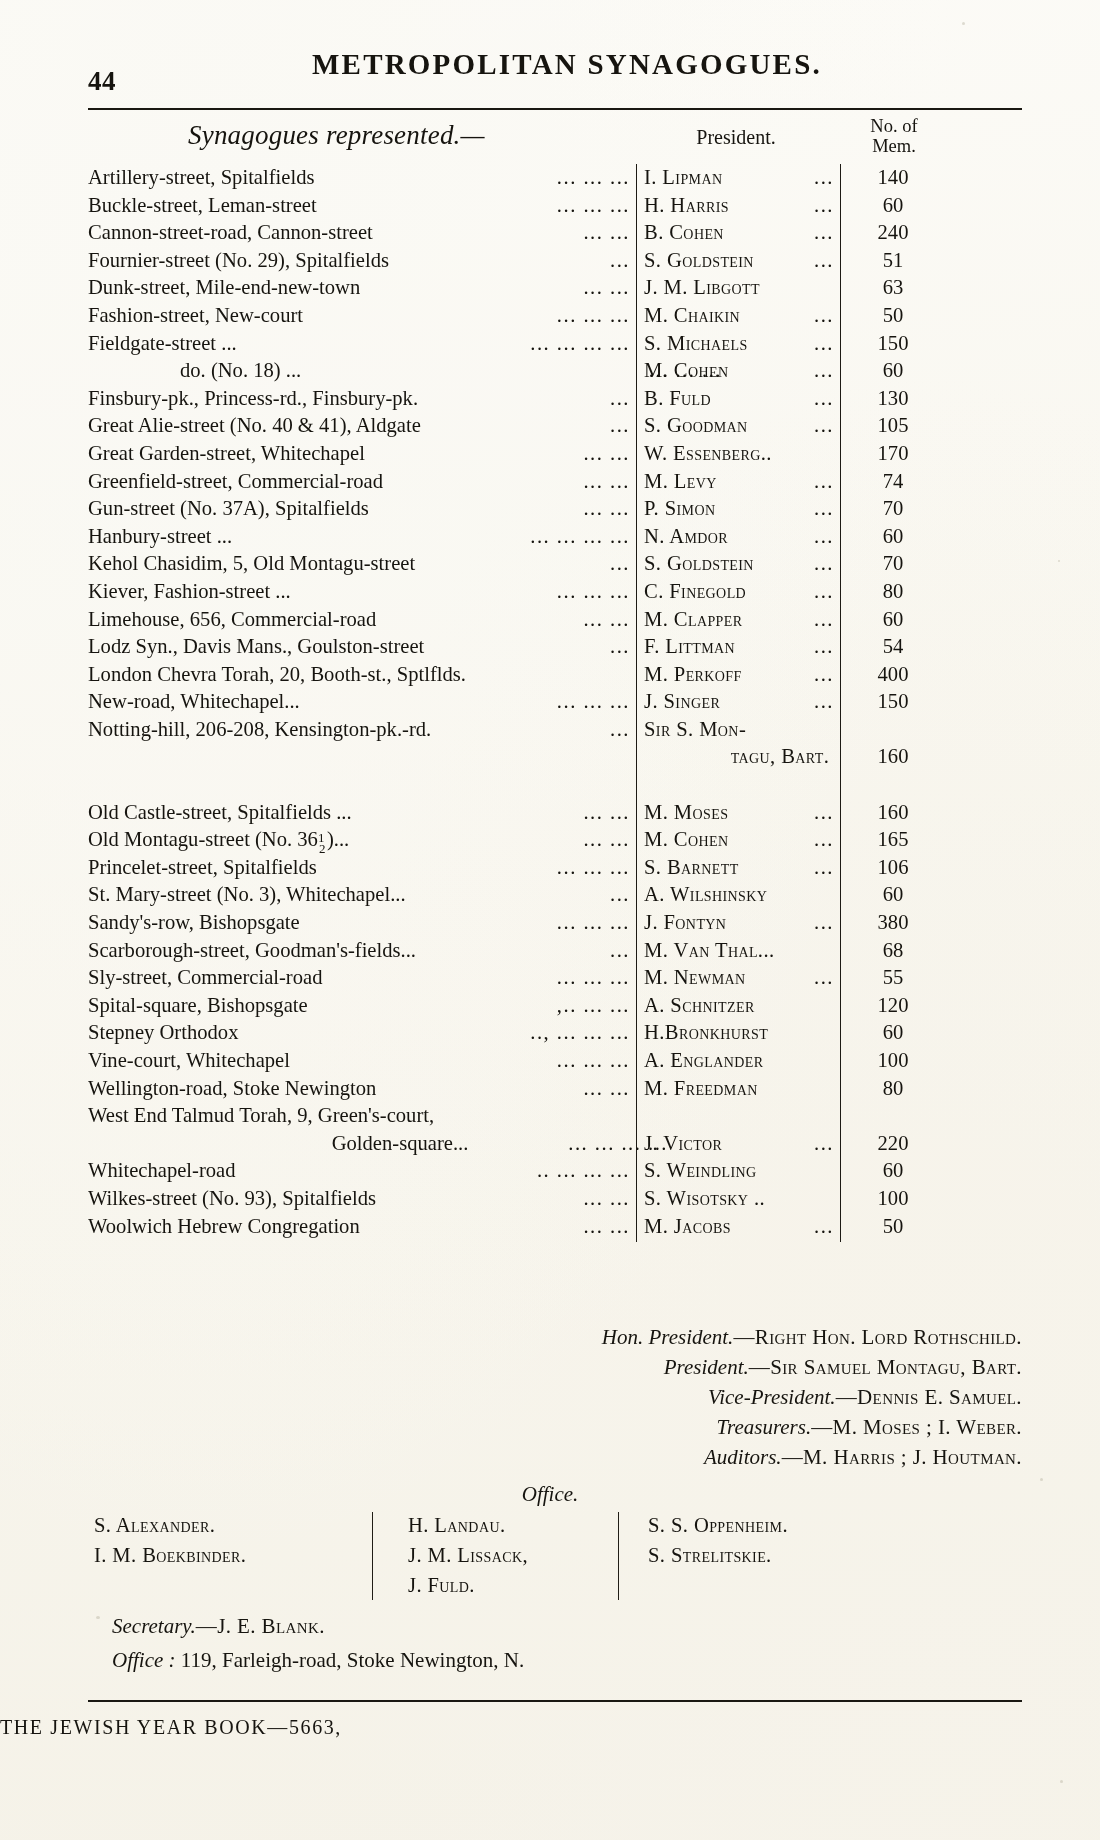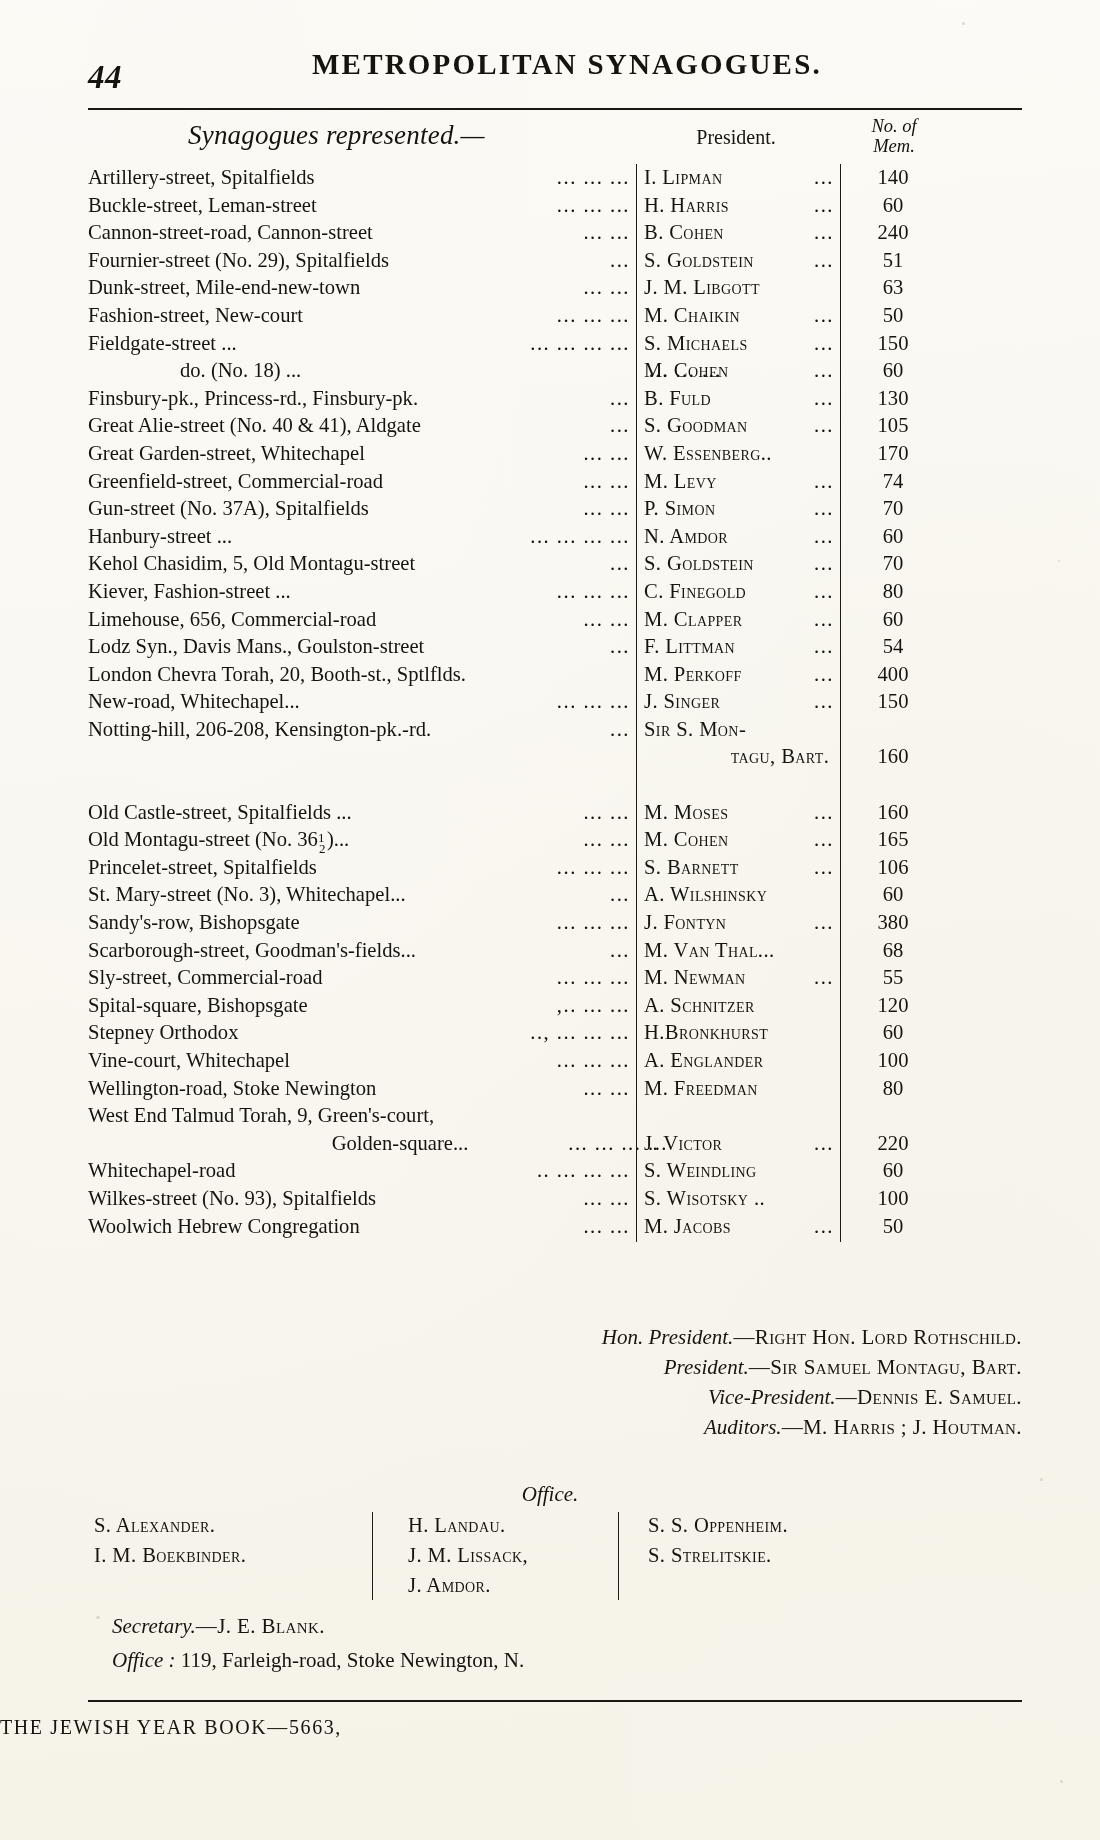--- a/index.html
+++ b/index.html
@@ -33,25 +33,24 @@
   
   .head-row {
     position: absolute;
     left: 0; right: 0;
     top: 48px;
     height: 44px;
   }
   .folio {
     position: absolute;
     left: 88px;
-    top: 11px;
-    font-size: 33px;
+    top: 18px;
+    font-size: 27px;
     font-weight: 700;
     letter-spacing: .5px;
-    font-style: italic;
   }
   .run-title {
     position: absolute;
     left: 0; right: 0;
     top: 0;
     text-align: center;
     font-size: 29px;
     font-weight: 700;
     letter-spacing: 2.2px;
     padding-left: 34px;
@@ -95,21 +94,20 @@
     font-size: 20px;
   }
   .th-mem {
     position: absolute;
     left: 758px;
     top: -4px;
     width: 96px;
     text-align: center;
     font-size: 18.5px;
     line-height: 20px;
-    font-style: italic;
   }
 
   .rows {
     position: relative;
   }
   .row {
     position: relative;
     height: 27.6px;
     white-space: nowrap;
   }
@@ -478,36 +476,39 @@
     <div class="line">
       <span class="role">Hon. President.</span><span class="sc">—Right Hon. Lord Rothschild.</span>
     </div>
     <div class="line">
       <span class="role">President.</span><span class="sc">—Sir Samuel Montagu, Bart.</span>
     </div>
     <div class="line">
       <span class="role">Vice-President.</span><span class="sc">—Dennis E. Samuel.</span>
     </div>
     <div class="line">
+      <span class="role">Treasurers.</span><span class="sc">—M. Moses ; I. Weber.</span>
+    </div>
+    <div class="line">
       <span class="role">Auditors.</span><span class="sc">—M. Harris ; J. Houtman.</span>
     </div>
   </div>
 
   <div class="elders-title">Office.</div>
   <div class="elders">
     <div class="el-sep s1"></div>
     <div class="el-sep s2"></div>
     <div class="el-col c1 sc" id="el-c1">
         <div>S. Alexander.</div>
         <div>I. M. Boekbinder.</div>
       </div>
     <div class="el-col c2 sc" id="el-c2">
         <div>H. Landau.</div>
         <div>J. M. Lissack,</div>
-        <div>J. Amdor.</div>
+        <div>J. Fuld.</div>
       </div>
     <div class="el-col c3 sc" id="el-c3">
         <div>S. S. Oppenheim.</div>
         <div>S. Strelitskie.</div>
       </div>
   </div>
 
   <div class="secretary">
     <span class="ital">Secretary.</span><span class="sc">—J. E. Blank.</span>
   </div>

